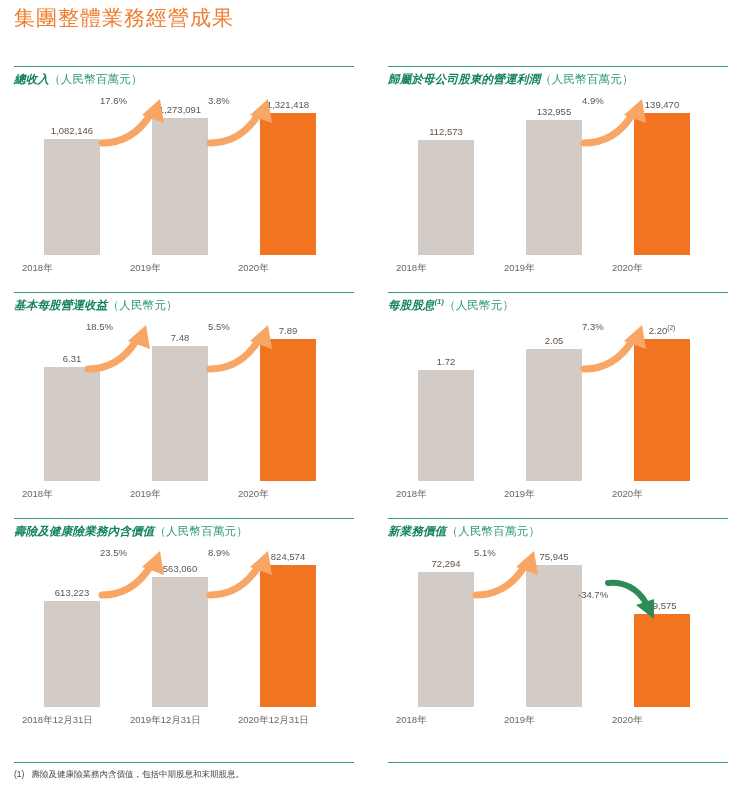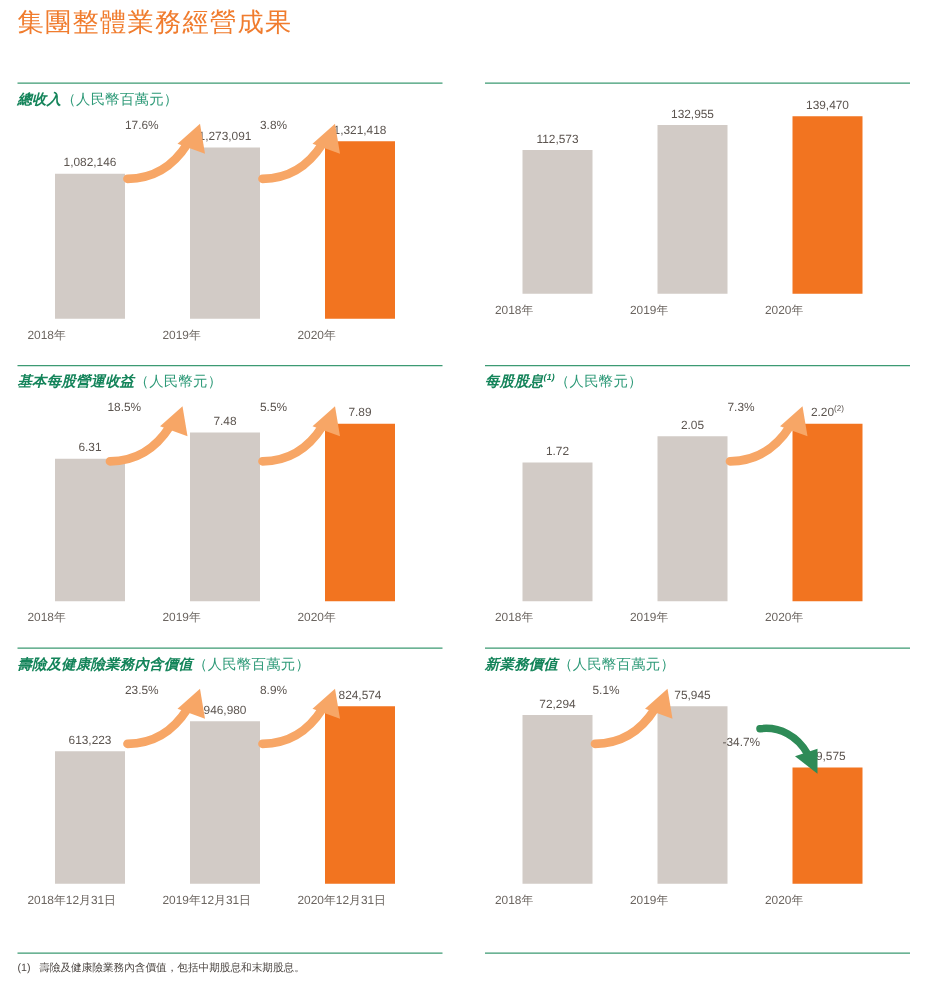--- a/index.html
+++ b/index.html
@@ -200,35 +200,43 @@
             <svg width="84" height="56" viewBox="0 0 84 56">
               <path d="M4 50 C 20 50, 38 44, 52 22" stroke="#F7A666" stroke-width="7" fill="none" stroke-linecap="round"></path>
               <path d="M62 6 L66 30 L44 22 Z" fill="#F7A666"></path>
             </svg>
             <div class="pct">3.8%</div>
           </div>
         </div>
       </div>
       <div class="panel col-r row-1">
         <div class="panel-rule"></div>
+        <div class="panel-title"><span>歸屬於母公司股東的營運利潤</span><span class="unit">（人民幣百萬元）</span></div>
         <div class="chart">
           <div class="bar-slot s0">
             <div class="bar" style="height: 115px;"></div>
             <div class="bar-value" style="bottom: 118px;"><span>112,573</span></div>
             <div class="axis-label" style="bottom: -20px;">2018年</div>
           </div>
           <div class="bar-slot s1">
             <div class="bar" style="height: 135px;"></div>
             <div class="bar-value" style="bottom: 138px;"><span>132,955</span></div>
             <div class="axis-label" style="bottom: -20px;">2019年</div>
           </div>
           <div class="bar-slot s2">
             <div class="bar accent" style="height: 142px;"></div>
             <div class="bar-value" style="bottom: 145px;"><span>139,470</span></div>
             <div class="axis-label" style="bottom: -20px;">2020年</div>
+          </div>
+          <div class="growth up" style="left: 192px; top: 2px;">
+            <svg width="84" height="56" viewBox="0 0 84 56">
+              <path d="M4 50 C 20 50, 38 44, 52 22" stroke="#F7A666" stroke-width="7" fill="none" stroke-linecap="round"></path>
+              <path d="M62 6 L66 30 L44 22 Z" fill="#F7A666"></path>
+            </svg>
+            <div class="pct">4.9%</div>
           </div>
         </div>
       </div>
       <div class="panel col-l row-2">
         <div class="panel-rule"></div>
         <div class="panel-title"><span>基本每股營運收益</span><span class="unit">（人民幣元）</span></div>
         <div class="chart">
           <div class="bar-slot s0">
             <div class="bar" style="height: 114px;"></div>
             <div class="bar-value" style="bottom: 117px;"><span>6.31</span></div>
@@ -292,21 +300,21 @@
         <div class="panel-rule"></div>
         <div class="panel-title"><span>壽險及健康險業務內含價值</span><span class="unit">（人民幣百萬元）</span></div>
         <div class="chart">
           <div class="bar-slot s0">
             <div class="bar" style="height: 106px;"></div>
             <div class="bar-value" style="bottom: 109px;"><span>613,223</span></div>
             <div class="axis-label" style="bottom: -20px;">2018年12月31日</div>
           </div>
           <div class="bar-slot s1">
             <div class="bar" style="height: 130px;"></div>
-            <div class="bar-value" style="bottom: 133px;"><span>946,980</span></div>
+            <div class="bar-value" style="bottom: 133px;"><span>563,060</span></div>
             <div class="axis-label" style="bottom: -20px;">2019年12月31日</div>
           </div>
           <div class="bar-slot s2">
             <div class="bar accent" style="height: 142px;"></div>
             <div class="bar-value" style="bottom: 145px;"><span>824,574</span></div>
             <div class="axis-label" style="bottom: -20px;">2020年12月31日</div>
           </div>
           <div class="growth up" style="left: 84px; top: 2px;">
             <svg width="84" height="56" viewBox="0 0 84 56">
               <path d="M4 50 C 20 50, 38 44, 52 22" stroke="#F7A666" stroke-width="7" fill="none" stroke-linecap="round"></path>

